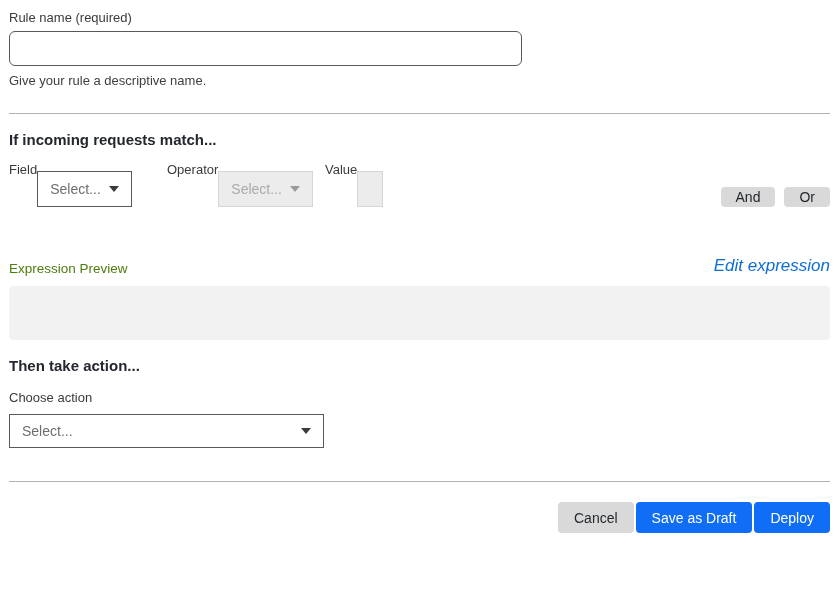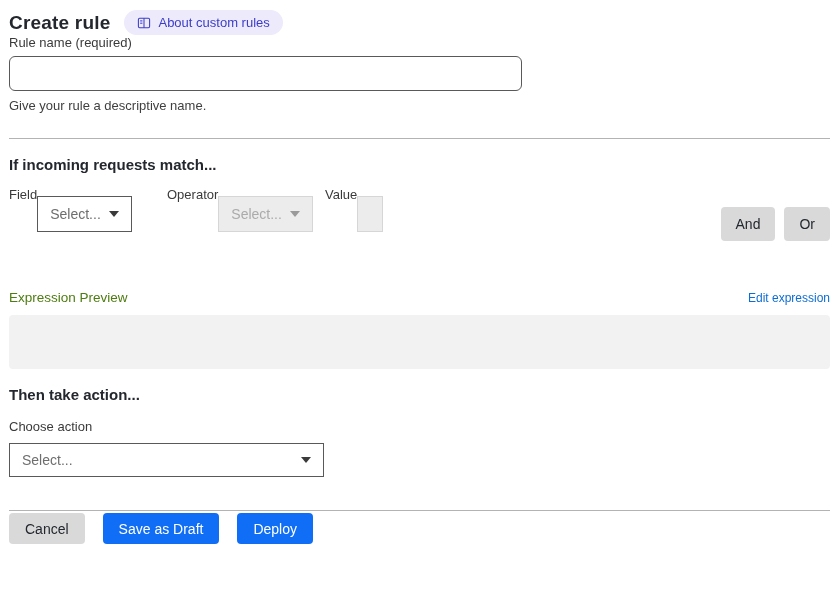--- a/index.html
+++ b/index.html
@@ -43,62 +43,48 @@
   .col-operator{width:148px;margin-right:10px;text-align:right;}
   .col-value{flex:1;margin-right:8px;}
   .control{height:36px;margin-top:9px;border-radius:0;display:flex;align-items:center;
            justify-content:space-between;padding:0 12px;font-size:14px;}
   .select-enabled{background:#fff;border:1px solid #595959;color:var(--muted-text);cursor:pointer;}
   .select-disabled{background:var(--disabled-bg);border:1px solid var(--disabled-border);color:#ababab;}
   .input-disabled{background:var(--disabled-bg);border:1px solid var(--disabled-border);}
   .caret{width:0;height:0;border-left:5px solid transparent;border-right:5px solid transparent;
          border-top:6px solid #3a3a3a;flex:none;margin-left:8px;}
   .caret.grey{border-top-color:#9a9a9a;}
-  .conj-btn{height:34px;padding:0 15px;background:var(--neutral-btn-bg);border:none;border-radius:4px;
+  .conj-btn{height:20px;padding:0 15px;background:var(--neutral-btn-bg);border:none;border-radius:4px;
             font-size:14px;color:#23282e;cursor:pointer;margin-top:20px;font-family:inherit;}
   .conj-btn + .conj-btn{margin-left:9px;}
   .conj-btn:first-of-type{margin-left:0;}
 
   
   .expr-header{display:flex;justify-content:space-between;align-items:flex-end;margin-top:49px;}
   .expr-label{font-size:13.5px;color:#4d7c0f;}
-  .edit-link{font-size:12px;color:var(--link-blue);text-decoration:none;cursor:pointer;}
+  .edit-link{font-size:17px;color:var(--link-blue);text-decoration:none;cursor:pointer;font-style:italic;}
   .expr-box{margin-top:10px;height:54px;background:#f2f2f2;border-radius:4px;
             font-size:13px;color:#333;padding:8px 12px;}
 
   
   .action-select{width:315px;height:34px;}
 
   hr.divider2{border:none;border-top:1px solid #b3b3b3;margin-top:33px;}
 
   
-  .footer{display:flex;gap:18px;margin-top:2px;}
+  .footer{display:flex;justify-content:flex-end;gap:2px;margin-top:20px;}
   .btn{height:31px;border:none;border-radius:4px;font-size:14px;padding:0 16px;cursor:pointer;font-family:inherit;}
   .btn-neutral{background:var(--neutral-btn-bg);color:#23282e;}
   .btn-primary{background:var(--primary-blue);color:#fff;}
 </style>
 </head>
 <body>
 
 <div class="page">
 
-  <div class="header">
-    <h1 class="page-title">Create rule</h1>
-    <span class="badge">
-      <span>
-        <svg width="14" height="14" viewBox="0 0 16 16" fill="none" stroke="#3c3cc8" stroke-width="1.2">
-          <rect x="1.6" y="2.6" width="12.8" height="10.8" rx="1.4"></rect>
-          <line x1="8" y1="2.6" x2="8" y2="13.4"></line>
-          <line x1="3.6" y1="5.6" x2="6.2" y2="5.6"></line>
-          <line x1="3.6" y1="8.2" x2="6.2" y2="8.2"></line>
-        </svg>
-      </span>
-      <span>About custom rules</span>
-    </span>
-  </div>
 
   <div class="field-label">Rule name (required)</div>
   <input class="rule-name-input" type="text" value="" style="">
   <div class="helper">Give your rule a descriptive name.</div>
 
   <hr class="divider">
 
   <h2 class="section-heading">If incoming requests match...</h2>
 
   <div class="match-row">

